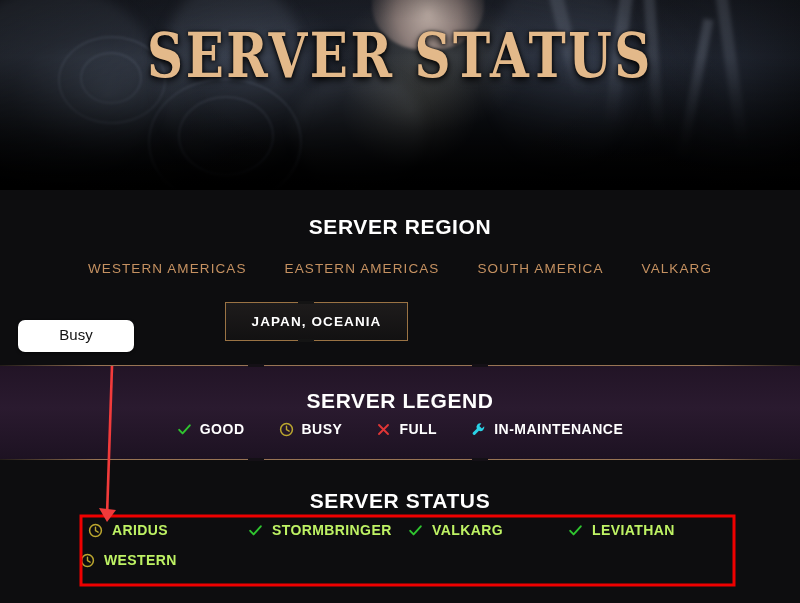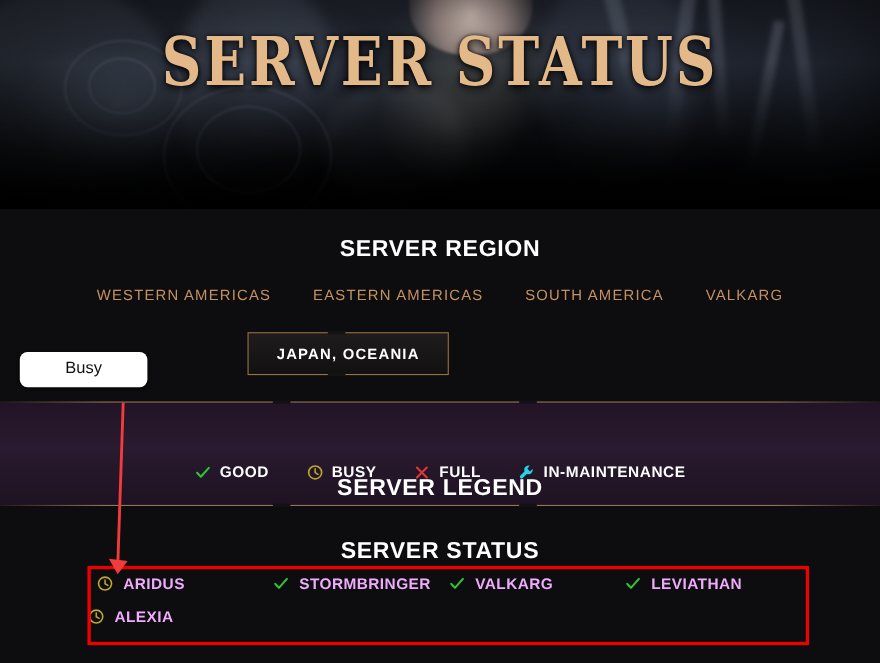--- a/index.html
+++ b/index.html
@@ -194,21 +194,21 @@
     left: 88px; top: 522px;
     width: 640px;
     display: grid;
     grid-template-columns: 1fr 1fr 1fr 1fr;
     row-gap: 14px;
   }
   .server-cell {
     display: flex;
     align-items: center;
     gap: 9px;
-    color: #f0abfc;
+    color: #bef264;
     font-size: 14px;
     font-weight: bold;
     letter-spacing: 0.4px;
     white-space: nowrap;
     cursor: pointer;
   }
   .server-cell.empty { cursor: default; }
 
   
   .icon {
@@ -283,21 +283,21 @@
   </div>
 
   <div class="legend-panel"></div>
   <div class="divider" style="top:365px;"></div>
   <div class="divider-notch" style="left:248px; top:364px;"></div>
   <div class="divider-notch" style="left:472px; top:364px;"></div>
   <div class="divider" style="top:459px;"></div>
   <div class="divider-notch" style="left:248px; top:458px;"></div>
   <div class="divider-notch" style="left:472px; top:458px;"></div>
 
-  <div class="section-heading" style="top:389px;margin-top:43px;">SERVER LEGEND</div>
+  <div class="section-heading" style="top:389px;">SERVER LEGEND</div>
 
   <div class="legend-row">
     <div class="legend-item">
       <span class="icon">
         <svg width="15" height="15" viewBox="0 0 15 15">
             <path d="M2.2 7.8 L5.6 11.4 L12.8 3.3" fill="none" stroke="#2fc52f" stroke-width="1.9" stroke-linecap="round" stroke-linejoin="round"></path>
           </svg>
       </span>
       <span>GOOD</span>
     </div>
@@ -370,21 +370,21 @@
     </div>
 
 
     <div class="server-cell" style="margin-left:-8px;">
       <span class="icon">
         <svg width="15" height="15" viewBox="0 0 15 15">
             <circle cx="7.5" cy="7.5" r="5.9" fill="none" stroke="#bca72f" stroke-width="1.5"></circle>
             <path d="M7.5 4.2 V7.7 L10.1 9.2" fill="none" stroke="#bca72f" stroke-width="1.4" stroke-linecap="round" stroke-linejoin="round"></path>
           </svg>
       </span>
-      <span>ALEXIA</span>
+      <span>WESTERN</span>
     </div>
 
     <div class="server-cell empty"></div>
     <div class="server-cell empty"></div>
   </div>
 
   <svg class="annot-svg">
     <rect x="81" y="516" width="653" height="69" fill="none" stroke="#ee0000" stroke-width="3"></rect>
     <line x1="112" y1="366" x2="107" y2="516" stroke="#f23b3b" stroke-width="2.6"></line>
     <path d="M107 522 L99 508 L116 510 Z" fill="#f23b3b"></path>

